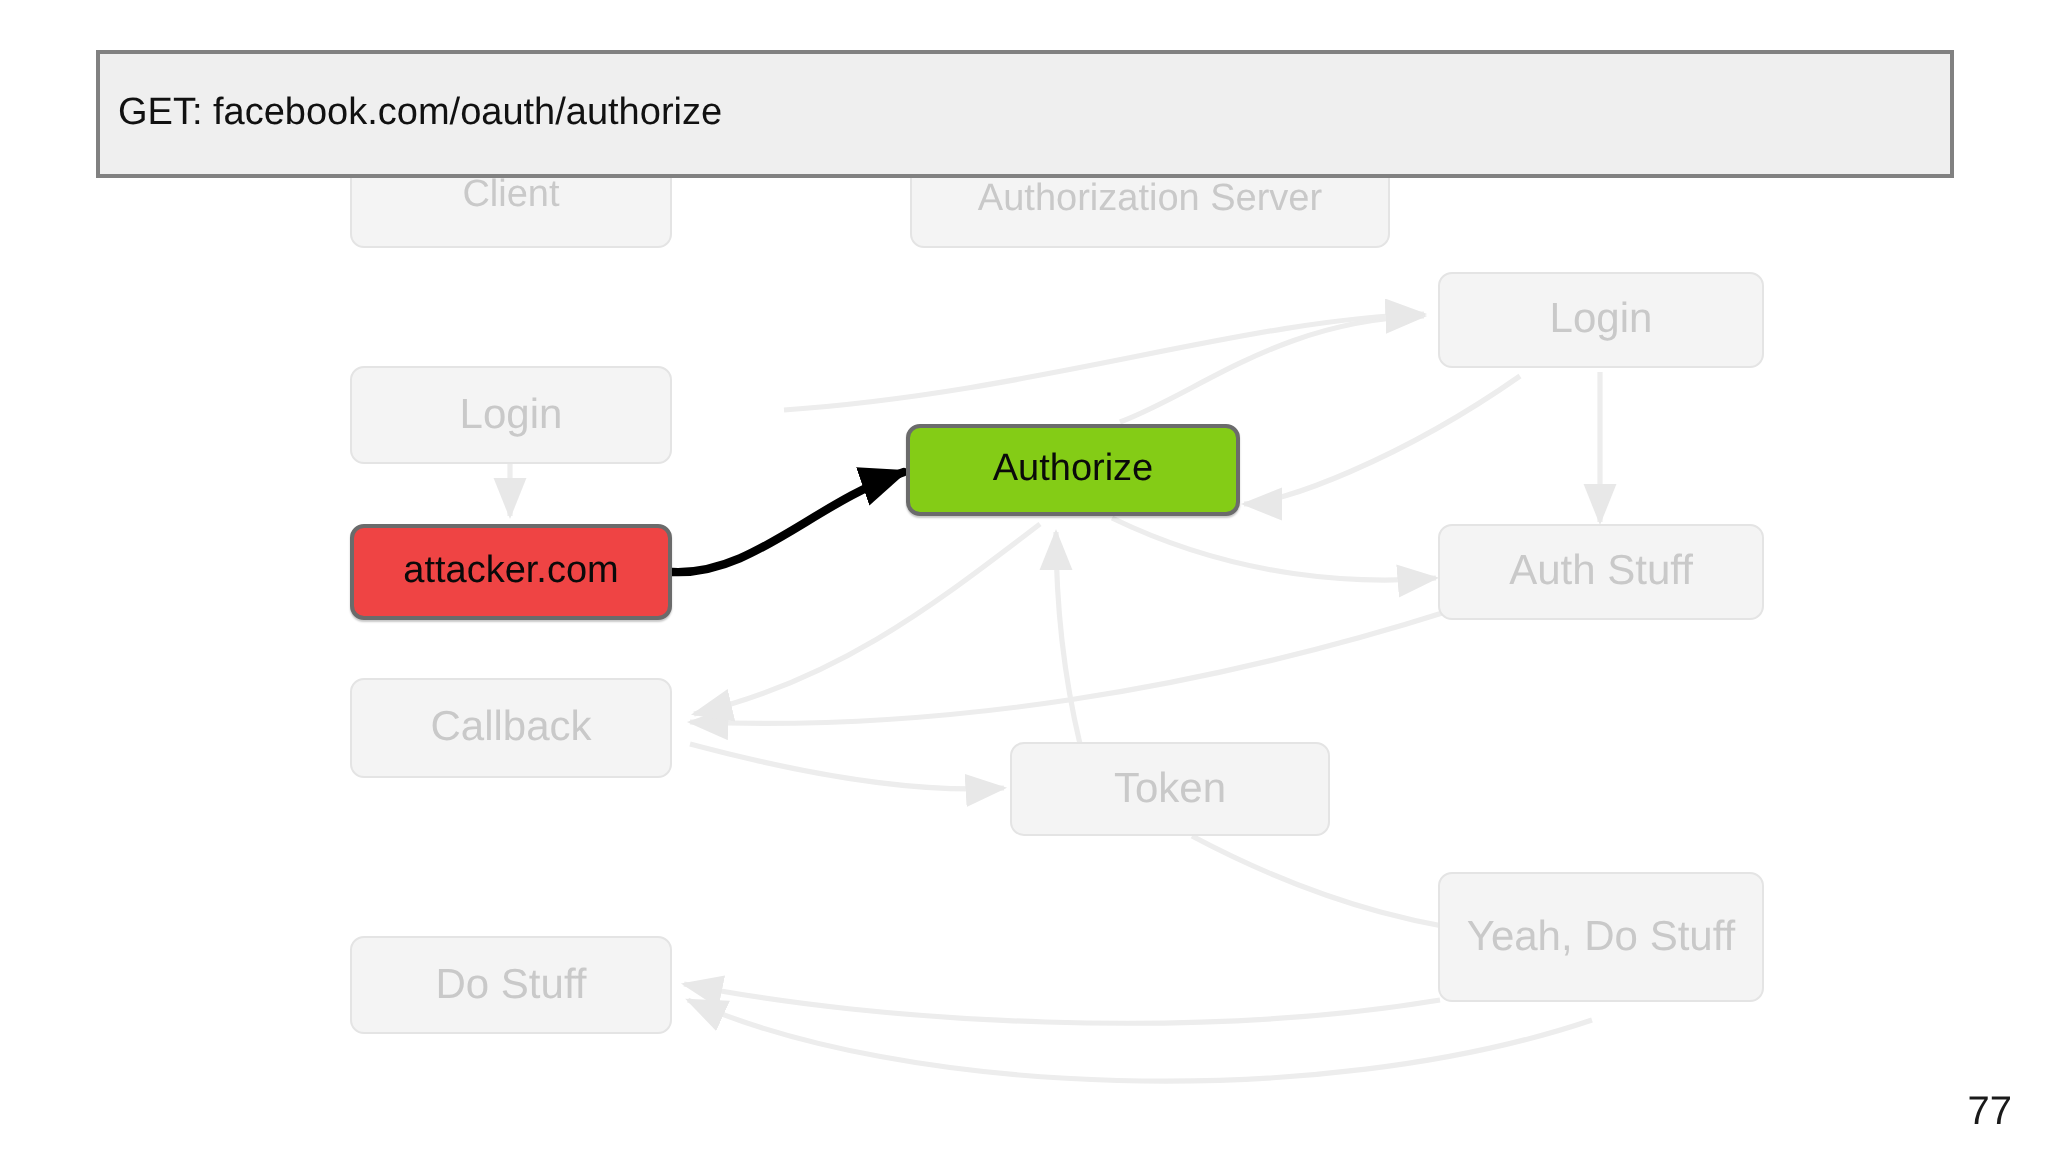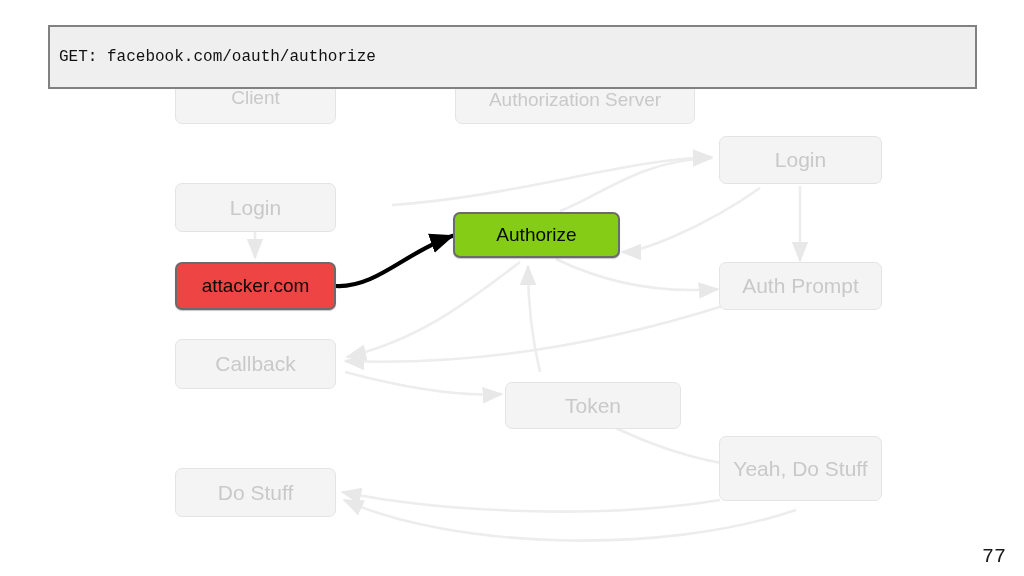--- a/index.html
+++ b/index.html
@@ -86,34 +86,34 @@
     width: 929px;
     height: 64px;
     box-sizing: border-box;
     background: #efefef;
     border: 2px solid #818181;
     z-index: 40;
     display: flex;
     align-items: center;
   }
   #banner-text {
-    font-family: Liberation Mono, monospace;
-    font-size: 16px;
+    font-family: Liberation Sans, sans-serif;
+    font-size: 19px;
     color: #111111;
     padding-left: 9px;
     letter-spacing: 0px;
     white-space: nowrap;
   }
 
   
   #page-number {
     position: absolute;
     right: 18px;
     bottom: 8px;
-    font-family: Liberation Mono, monospace;
+    font-family: Liberation Sans, sans-serif;
     font-size: 20px;
     color: #1a1a1a;
     z-index: 30;
   }
 </style>
 </head>
 <body>
 
 <div id="slide">
 
@@ -183,30 +183,30 @@
     </div>
 
     <div class="node faded" style="left:175px; top:468px; width:161px; height:49px;">
       <span>Do Stuff</span>
     </div>
 
     <div class="node highlight-blue" style="left:453px; top:212px; width:167px; height:46px;">
       <span>Authorize</span>
     </div>
 
-    <div class="node faded" style="left:505px; top:382px; width:176px; height:47px;">
+    <div class="node faded" style="left:505px; top:371px; width:160px; height:47px;">
       <span>Token</span>
     </div>
 
     <div class="node faded" style="left:719px; top:136px; width:163px; height:48px;">
       <span>Login</span>
     </div>
 
     <div class="node faded" style="left:719px; top:262px; width:163px; height:48px;">
-      <span>Auth Prompt</span>
+      <span>Auth Stuff</span>
     </div>
 
     <div class="node faded" style="left:719px; top:436px; width:163px; height:65px;">
       <span>Yeah, Do Stuff</span>
     </div>
 
   </div>
 
   <div id="banner">
     <div id="banner-text">GET: facebook.com/oauth/authorize</div>

